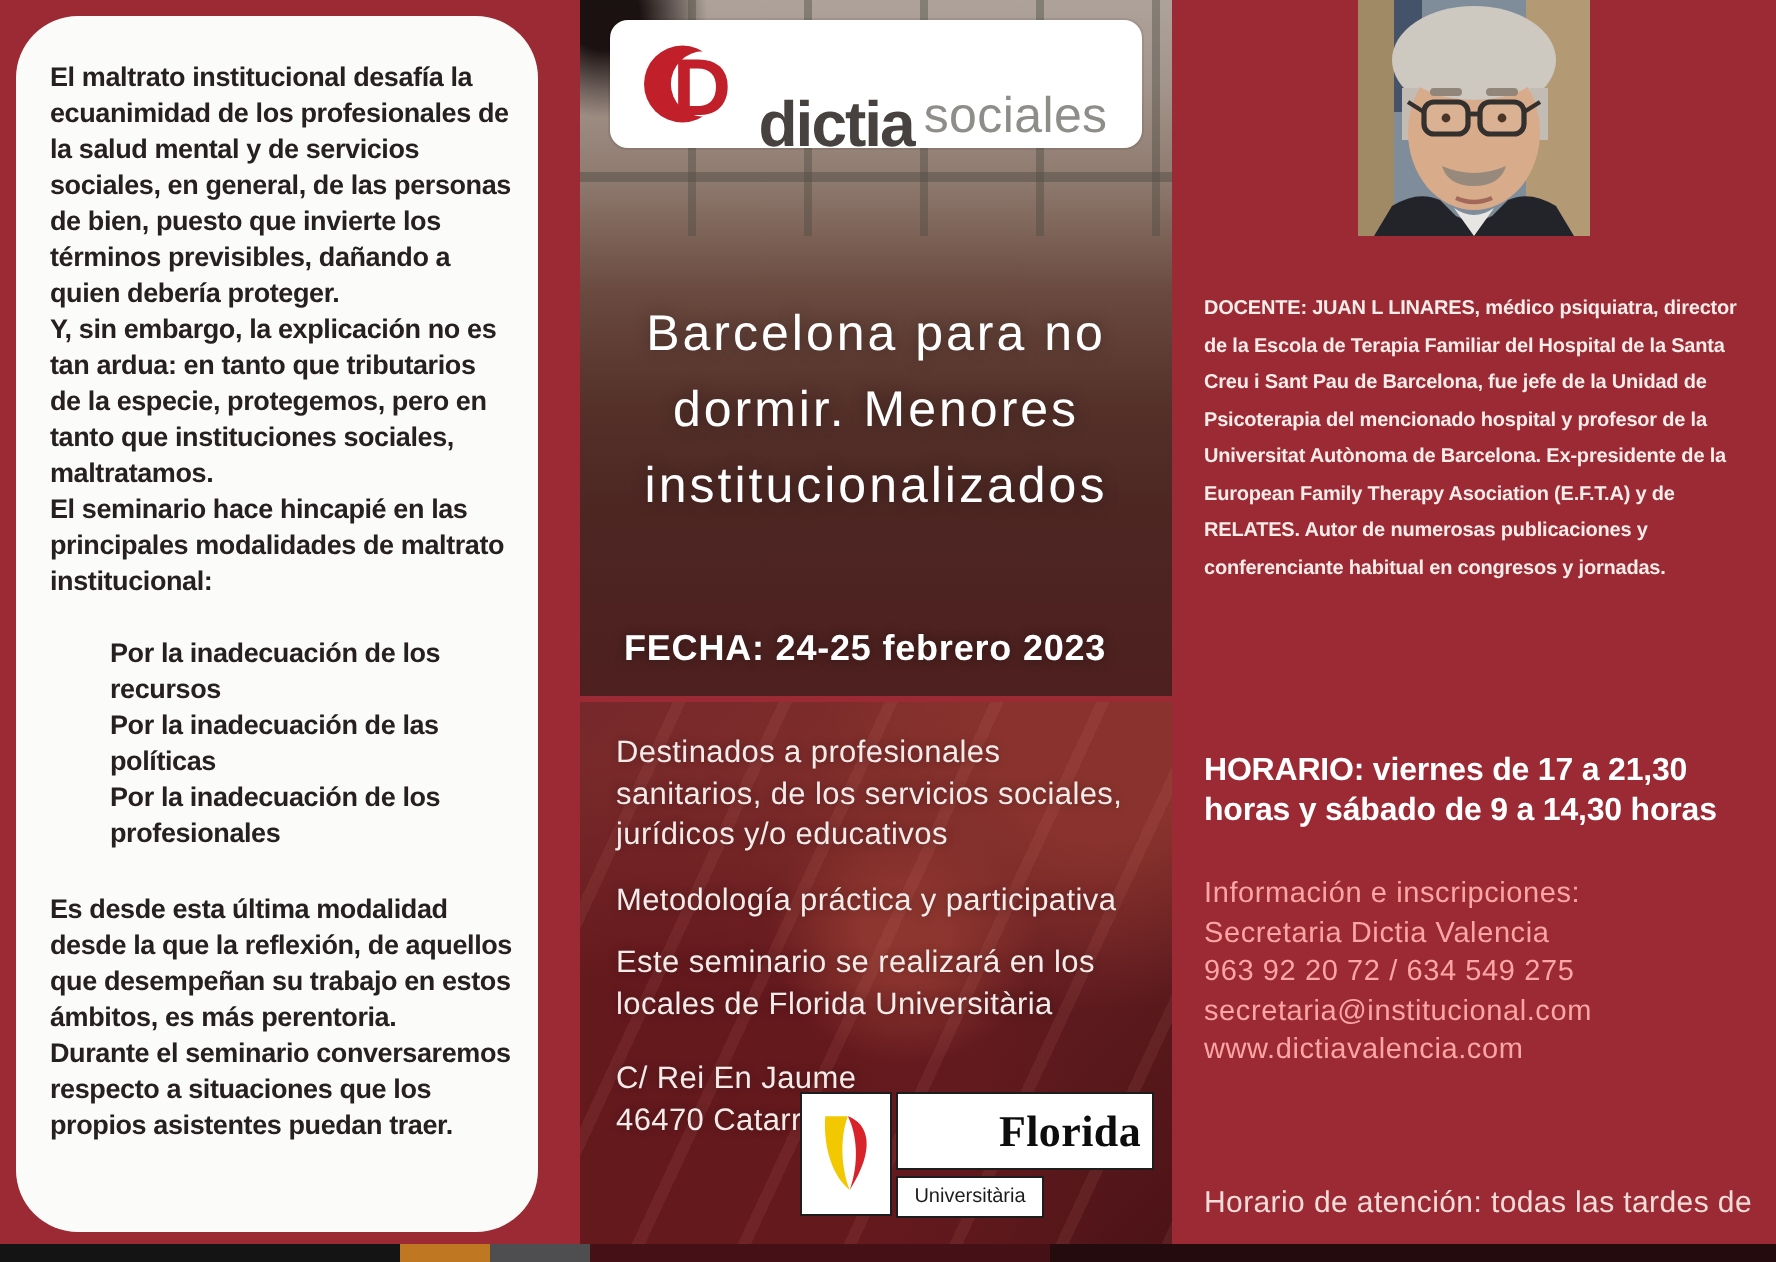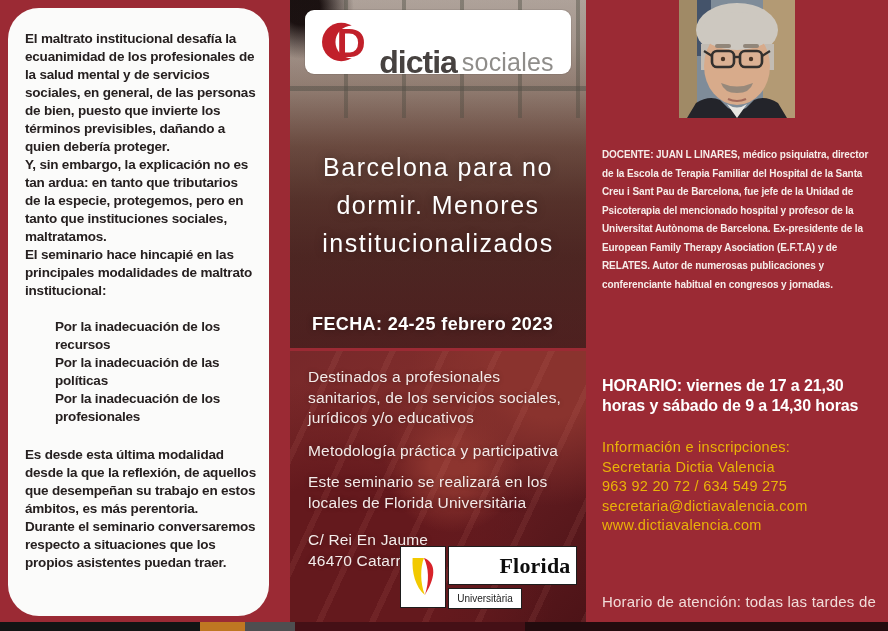--- a/index.html
+++ b/index.html
@@ -34,21 +34,21 @@
   .center-top::after{
     content:"";position:absolute;inset:0;
     background:linear-gradient(180deg,rgba(120,30,30,.08) 0%,rgba(90,25,25,.22) 55%,rgba(110,25,30,.38) 100%);
   }
   .logo-box{
     position:absolute;left:15px;top:10px;width:266px;height:64px;z-index:3;
     background:#fff;border-radius:9px;
     display:flex;align-items:center;justify-content:center;gap:7px;
     box-shadow:0 0 0 1px rgba(0,0,0,.07);
   }
-  .logo-text{display:flex;align-items:center;gap:5px;margin-top:40px;}
+  .logo-text{display:flex;align-items:flex-start;gap:5px;margin-top:40px;}
   .brand-word{font-size:32px;font-weight:bold;color:#474240;letter-spacing:-1px;}
   .city-word{font-size:25px;font-weight:normal;color:#8f8d8a;letter-spacing:0.2px;}
   .poster-title{
     position:absolute;left:0;right:0;top:148px;z-index:3;text-align:center;
     color:#ffffff;font-size:25px;line-height:38px;font-weight:normal;letter-spacing:1.5px;
     text-shadow:0 0 8px rgba(0,0,0,.35);
   }
   .fecha{
     position:absolute;left:22px;top:314px;z-index:3;
     color:#fff;font-size:18px;font-weight:bold;letter-spacing:0.4px;
@@ -84,21 +84,21 @@
   .docente-text{
     position:absolute;left:16px;right:11px;top:146px;
     color:#f6ece9;font-size:10px;font-weight:bold;line-height:18.5px;letter-spacing:-0.1px;
   }
   .horario-text{
     position:absolute;left:16px;right:8px;top:376px;
     color:#ffffff;font-size:16px;font-weight:bold;line-height:19.5px;letter-spacing:-0.1px;
   }
   .contact-block{
     position:absolute;left:16px;top:438px;
-    color:#eab308;font-size:14.5px;font-weight:normal;line-height:19.5px;letter-spacing:0.3px;
+    color:#fca5a5;font-size:14.5px;font-weight:normal;line-height:19.5px;letter-spacing:0.3px;
   }
   .attention-text{
     position:absolute;left:16px;right:6px;top:554px;
     color:#f1dcd9;font-size:15px;font-weight:normal;line-height:31px;letter-spacing:0.2px;margin-top:32px;
   }
   
   .bottom-bar{position:absolute;left:0;bottom:0;width:888px;height:9px;background:#230b0e;}
   .bottom-bar span{position:absolute;top:0;height:9px;display:block;}
   .seg-black{left:0;width:200px;background:#141414;}
   .seg-orange{left:200px;width:45px;background:#bf7722;}
@@ -188,21 +188,21 @@
       <path d="M49,99 Q58,103 67,99" stroke="#a2695a" stroke-width="2.2" fill="none"></path>
       <path d="M8,118 L17,103 Q30,95 41,100 L49,108 L58,112 L67,108 L75,100 Q86,95 99,103 L108,118 Z" fill="#23242a"></path>
       <path d="M48,104 L58,118 L68,104 Q58,111 48,104 Z" fill="#e8e6e2"></path>
     </svg>
     <div class="docente-text">DOCENTE: JUAN L LINARES, médico psiquiatra, director de la Escola de Terapia Familiar del Hospital de la Santa Creu i Sant Pau de Barcelona, fue jefe de la Unidad de Psicoterapia del mencionado hospital y profesor de la Universitat Autònoma de Barcelona. Ex-presidente de la European Family Therapy Asociation (E.F.T.A) y de RELATES. Autor de numerosas publicaciones y conferenciante habitual en congresos y jornadas.</div>
     <div class="horario-text">HORARIO: viernes de 17 a 21,30 horas y sábado de 9 a 14,30 horas</div>
     <div class="contact-block">
       <div>Información e inscripciones:</div>
       <div>Secretaria Dictia Valencia</div>
       <div>963 92 20 72  /  634 549 275</div>
-      <div>secretaria@dictiavalencia.com</div>
+      <div>secretaria@institucional.com</div>
       <div>www.dictiavalencia.com</div>
     </div>
     <div class="attention-text">Horario de atención: todas las tardes de 16,30 a 20,30 horas y también los martes de 9 a 14 horas.</div>
   </div>
 
   <div class="bottom-bar">
     <span class="seg-black"></span>
     <span class="seg-orange"></span>
     <span class="seg-gray"></span>
     <span class="seg-maroon"></span>

